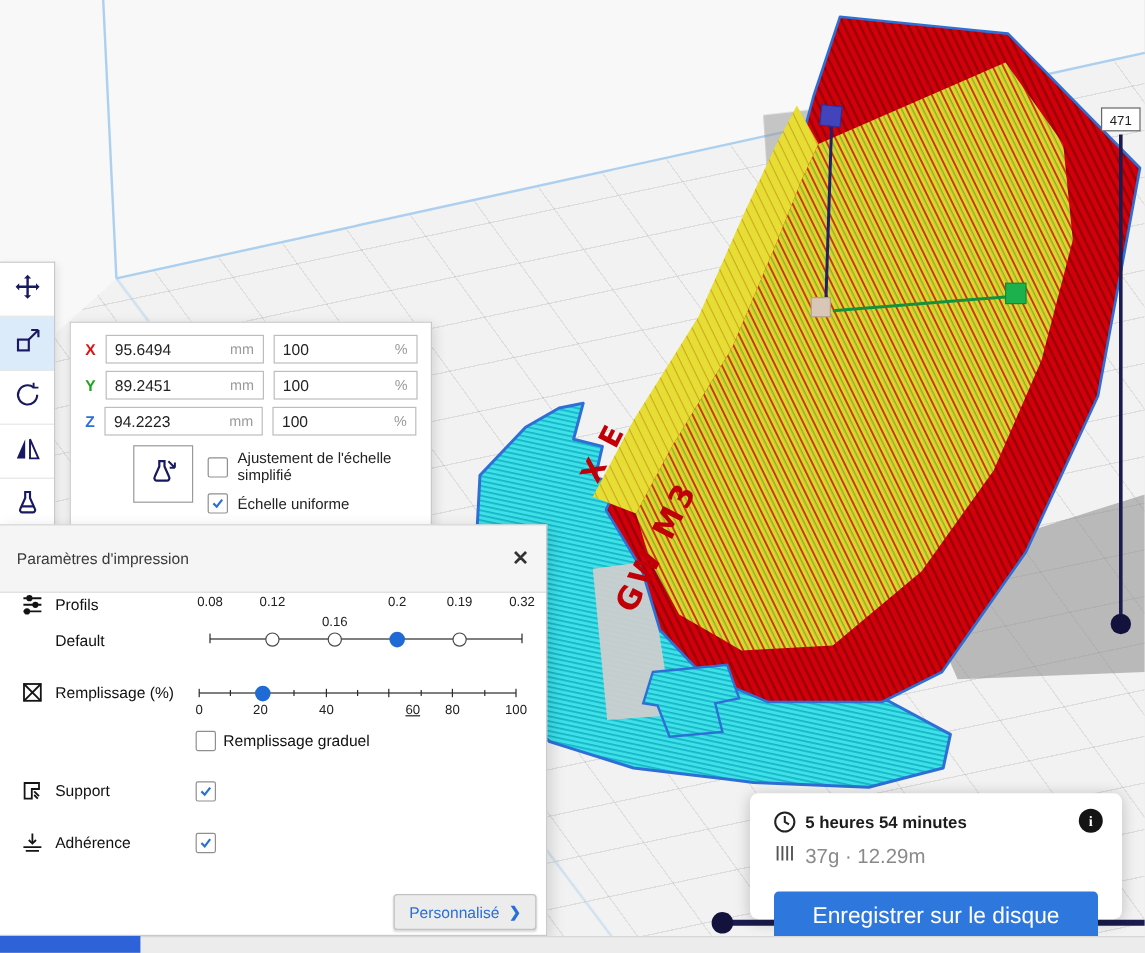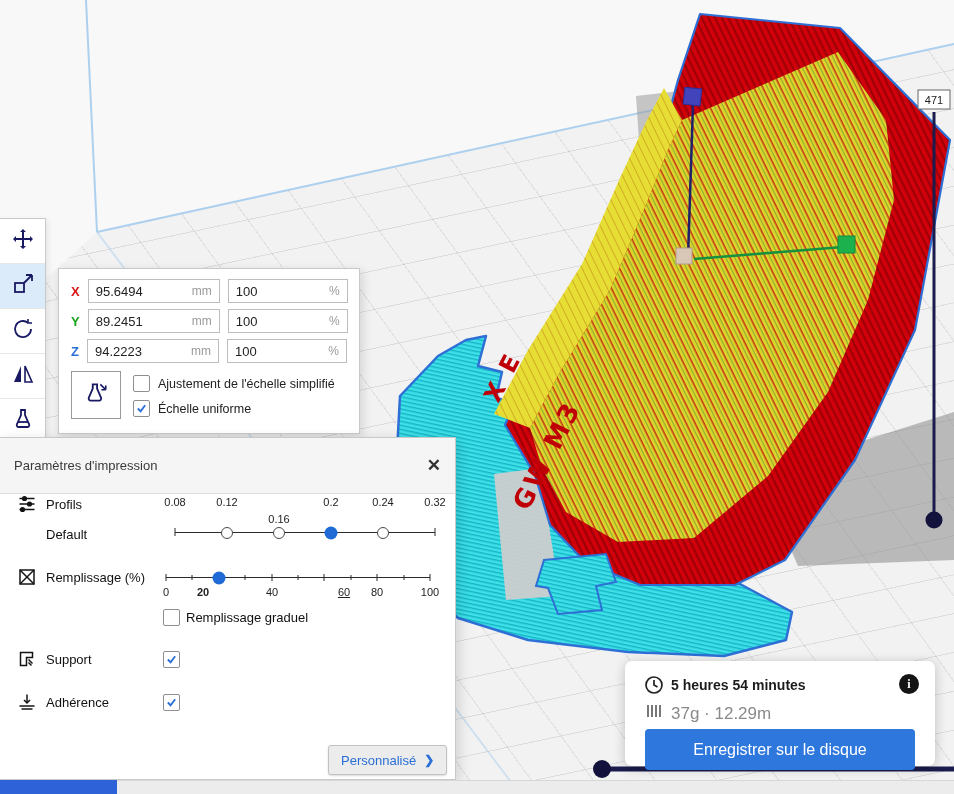--- a/index.html
+++ b/index.html
@@ -27,21 +27,21 @@
   
   .scale-panel{position:absolute;left:58px;top:268px;width:302px;background:#fff;border:1px solid #c9c9c9;
     box-shadow:2px 3px 10px rgba(0,0,0,.14);padding:10px 12px 12px;box-sizing:border-box;}
   .srow{display:flex;align-items:center;gap:8px;margin-bottom:6px;}
   .axis{width:12px;font-weight:bold;font-size:13px;}
   .axis.x{color:#d81616;} .axis.y{color:#1ca31c;} .axis.z{color:#2a6fd6;}
   .field{display:flex;align-items:center;border:1px solid #bdbdbd;background:#fff;height:24px;padding:0 7px;font-size:13px;box-sizing:border-box;}
   .field.mm{width:132px;gap:18px;} .field.pct{width:120px;}
   .field input{border:none;outline:none;flex:1;min-width:0;font:inherit;color:#222;background:transparent;padding:0;}
   .unit{color:#9a9a9a;font-size:12px;margin-left:6px;}
-  .scale-bottom{display:flex;gap:12px;margin-top:8px;align-items:stretch;}
+  .scale-bottom{display:flex;gap:12px;margin-top:8px;align-items:stretch;margin-left:40px;}
   .reset-btn{width:48px;height:46px;border:1px solid #9a9a9a;background:#fff;display:flex;align-items:center;justify-content:center;cursor:pointer;flex:0 0 auto;}
   .cbcol{display:flex;flex-direction:column;justify-content:center;}
   .cbrow{display:flex;align-items:center;gap:8px;font-size:12.5px;color:#222;margin:4px 0;}
   .cb{width:15px;height:15px;border:1px solid #8f8f8f;border-radius:2px;background:#fff;display:flex;align-items:center;justify-content:center;flex:0 0 auto;cursor:pointer;}
   .cb svg{width:11px;height:11px;}
 
   
   .settings{position:absolute;left:0;top:437px;width:456px;height:343px;background:#fff;border:1px solid #c9c9c9;border-left:none;
     box-shadow:3px 3px 12px rgba(0,0,0,.14);box-sizing:border-box;}
   .settings-header{height:33px;background:#f5f5f5;border-bottom:1px solid #ddd;display:flex;align-items:center;justify-content:space-between;padding:11px 14px;}
@@ -64,22 +64,22 @@
 
   
   .card{position:absolute;left:625px;top:661px;width:310px;height:105px;background:#fff;border-radius:7px;
     box-shadow:0 2px 12px rgba(0,0,0,.22);box-sizing:border-box;}
   .card .time{position:absolute;left:46px;top:16px;font-size:14px;font-weight:bold;color:#1c1c1c;}
   .card .mat{position:absolute;left:46px;top:43px;font-size:17px;color:#8a8a8a;}
   .card .clock{position:absolute;left:19px;top:14px;}
   .card .spool{position:absolute;left:21px;top:42px;}
   .info-i{position:absolute;right:16px;top:13px;width:20px;height:20px;border-radius:50%;background:#141414;color:#fff;
     display:flex;align-items:center;justify-content:center;font-size:12px;font-weight:bold;font-family:"Liberation Serif",serif;cursor:pointer;}
-  .save-btn{position:absolute;left:20px;top:68px;width:270px;height:41px;background:#2d77dd;border:none;border-radius:4px;
-    color:#fff;font-size:16px;font-family:inherit;cursor:pointer;}
+  .save-btn{position:absolute;left:20px;top:82px;width:270px;height:41px;background:#2d77dd;border:none;border-radius:4px;
+    color:#fff;font-size:19px;font-family:inherit;cursor:pointer;}
 
   
   .bottom-strip{position:absolute;left:0;top:780px;width:954px;height:14px;background:#ececec;border-top:1px solid #d7d7d7;box-sizing:border-box;}
   .bottom-accent{position:absolute;left:0;top:780px;width:117px;height:14px;background:#2d62d8;}
 </style>
 </head>
 <body>
 
 <div class="stage">
 
@@ -270,21 +270,21 @@
         <line x1="2" y1="15" x2="17" y2="15"></line>
           <circle cx="5" cy="15" r="1.8"></circle>
       </svg>
     </span>
     <span class="rowlabel" style="left:46px;top:66px;">Profils</span>
 
     <span class="plabel" style="left:175px;top:58px;">0.08</span>
     <span class="plabel" style="left:227px;top:58px;">0.12</span>
     <span class="plabel" style="left:279px;top:58px;margin-top:17px;">0.16</span>
     <span class="plabel" style="left:331px;top:58px;">0.2</span>
-    <span class="plabel" style="left:383px;top:58px;">0.24</span>
+    <span class="plabel" style="left:383px;top:58px;">0.19</span>
     <span class="plabel" style="left:435px;top:58px;">0.32</span>
 
     <span class="rowlabel" style="left:46px;top:96px;">Default</span>
 
     <div class="track" style="left:175px;top:94px;width:260px;"></div>
     <span class="tickv" style="left:175px;top:90px;height:8px;"></span>
     <span class="tickv" style="left:227px;top:90px;height:8px;"></span>
     <span class="tickv" style="left:279px;top:90px;height:8px;"></span>
     <span class="tickv" style="left:331px;top:90px;height:8px;"></span>
     <span class="tickv" style="left:383px;top:90px;height:8px;"></span>
@@ -311,21 +311,21 @@
     <span class="tickv" style="left:272px;top:136px;height:7px;"></span>
     <span class="tickv" style="left:298px;top:137px;height:5px;"></span>
     <span class="tickv" style="left:324px;top:136px;height:7px;"></span>
     <span class="tickv" style="left:351px;top:137px;height:5px;"></span>
     <span class="tickv" style="left:377px;top:136px;height:7px;"></span>
     <span class="tickv" style="left:404px;top:137px;height:5px;"></span>
     <span class="tickv" style="left:430px;top:136px;height:7px;"></span>
     <span class="dotb" style="left:219px;top:139.5px;"></span>
 
     <span class="plabel" style="left:166px;top:148px;">0</span>
-    <span class="plabel" style="left:203px;top:148px;font-weight:bold;">20</span>
+    <span class="plabel" style="left:217px;top:148px;">20</span>
     <span class="plabel" style="left:272px;top:148px;">40</span>
     <span class="plabel" style="left:344px;top:148px;text-decoration:underline;">60</span>
     <span class="plabel" style="left:377px;top:148px;">80</span>
     <span class="plabel" style="left:430px;top:148px;">100</span>
 
     <span class="cb cb-abs" style="left:163px;top:171px;"></span>
     <span class="cb-label" style="left:186px;top:179px;">Remplissage graduel</span>
 
     <span class="rowicon" style="left:27px;top:221px;">
       <svg viewBox="0 0 19 19" fill="none" stroke="#141414" stroke-width="1.5">

